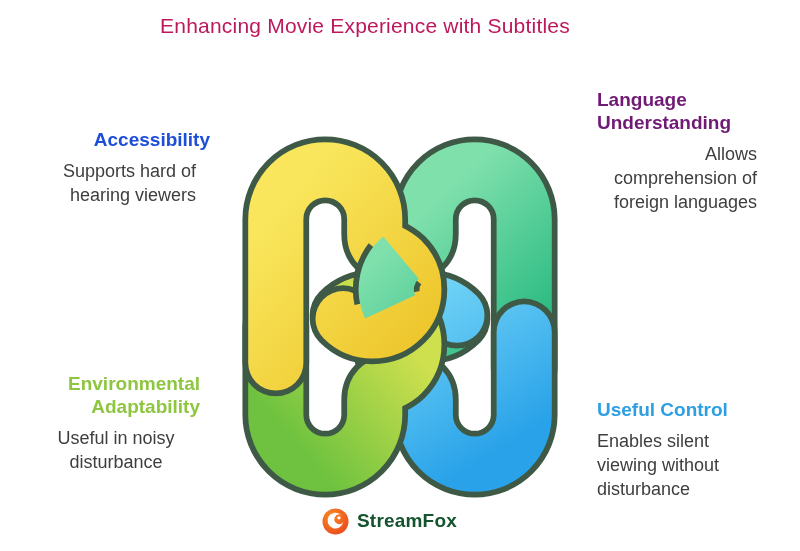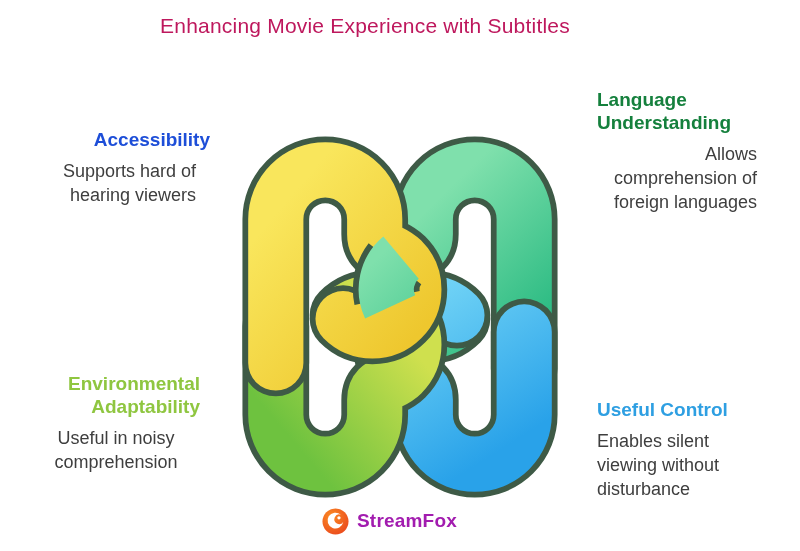--- a/index.html
+++ b/index.html
@@ -34,21 +34,21 @@
   
   .f-br{top:398px;left:597px;width:195px;}
   .f-br h2{text-align:left;color:#2e9fe2;}
   .f-br .desc{width:160px;text-align:left;}
 
   .knot{position:absolute;left:170px;top:87px;width:460px;height:460px;}
 
   .brand{
     position:absolute;left:322px;top:506px;display:flex;align-items:center;gap:8px;height:30px;
   }
-  .brand .name{font-size:19px;font-weight:bold;color:#a21caf;letter-spacing:.2px;}
+  .brand .name{font-size:19px;font-weight:bold;color:#14532d;letter-spacing:.2px;}
 </style>
 </head>
 <body>
 
 <div class="page-title">Enhancing Movie Experience with Subtitles</div>
 
 <div class="knot">
   <svg viewBox="0 0 400 400" width="460" height="460">
     <defs>
       <linearGradient id="gy" gradientUnits="userSpaceOnUse" x1="92" y1="110" x2="215" y2="215">
@@ -95,27 +95,27 @@
     </g>
   </svg>
 </div>
 
 <div class="feature f-tl">
   <h2 style="color: #1d4ed8;">Accessibility</h2>
   <div class="desc">Supports hard of hearing viewers</div>
 </div>
 
 <div class="feature f-tr">
-  <h2 style="color: #15803d;">Language Understanding</h2>
+  <h2 style="color: #701a75;">Language Understanding</h2>
   <div class="desc">Allows comprehension of foreign languages</div>
 </div>
 
 <div class="feature f-bl">
   <h2 style="color: rgb(143, 198, 64);">Environmental Adaptability</h2>
-  <div class="desc">Useful in noisy comprehension</div>
+  <div class="desc">Useful in noisy disturbance</div>
 </div>
 
 <div class="feature f-br">
   <h2 style="color: rgb(46, 159, 226);">Useful Control</h2>
   <div class="desc">Enables silent viewing without disturbance</div>
 </div>
 
 <div class="brand">
   <svg width="27" height="27" viewBox="0 0 28 28">
     <defs>

